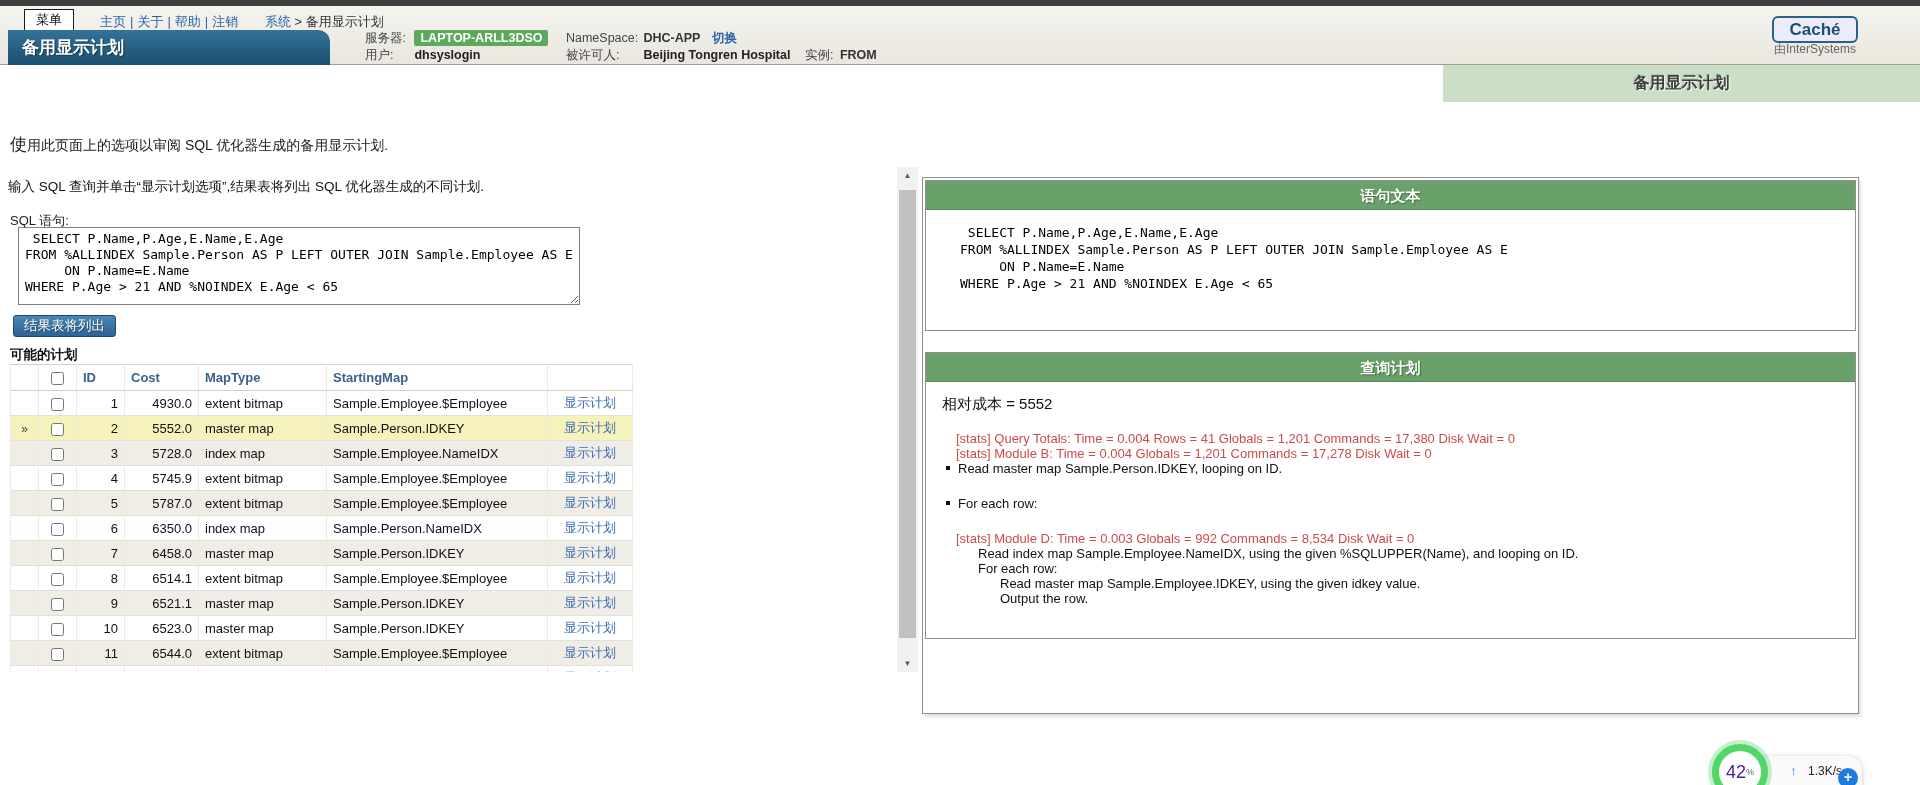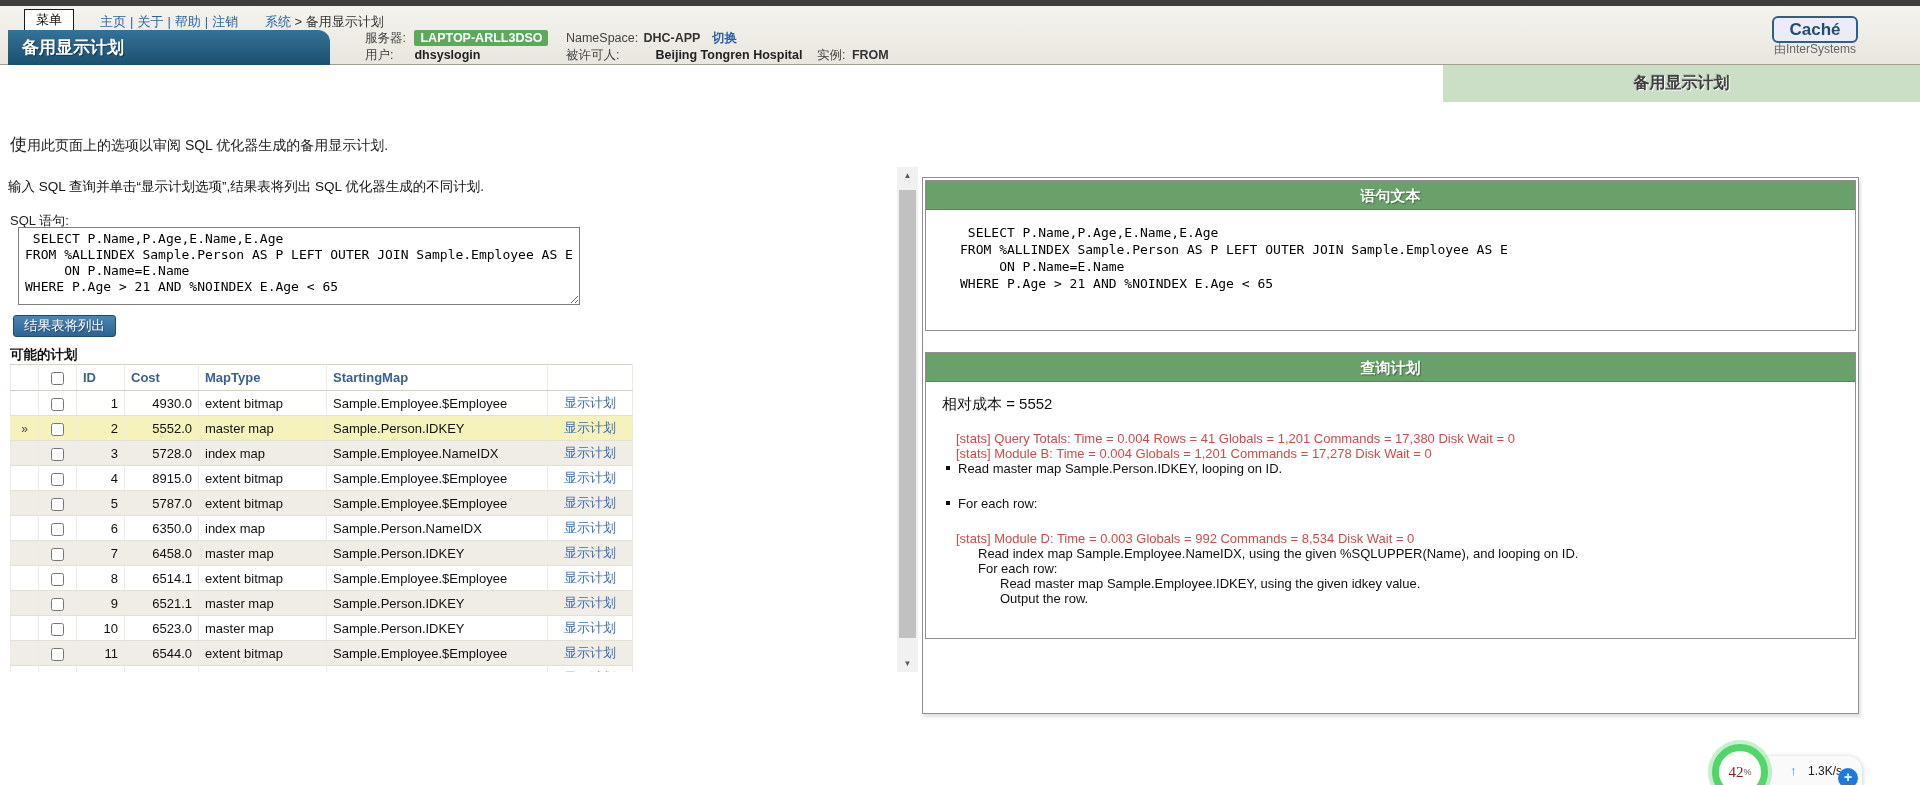--- a/index.html
+++ b/index.html
@@ -34,21 +34,21 @@
     border-radius:0 12px 0 0;
     color:#fff; font-size:17px; font-weight:bold; line-height:35px; padding-left:14px;
     text-shadow:1px 1px 1px rgba(0,0,0,.4);
   }
   .info { position:absolute; left:365px; top:24px; font-size:12.5px; color:#333; }
   .info .row { height:17px; line-height:17px; white-space:nowrap; }
   .info .lab  { display:inline-block; color:#444; }
   .info .l1 { width:46px; }
   .info .v1 { display:inline-block; width:148px; font-weight:bold; color:#222; }
   .info .l2 { width:74px; }
-  .info .v2 { display:inline-block; width:158px; font-weight:bold; color:#222;margin-left:12px; }
+  .info .v2 { display:inline-block; width:158px; font-weight:bold; color:#222; }
   .badge {
     display:inline-block; background:#5ca95c; color:#fff; font-weight:bold;
     padding:0 6px; border-radius:2px; height:16px; line-height:16px;
   }
   .switch-link { color:#2d64a7; font-weight:bold; }
   .cache-logo {
     position:absolute; left:1772px; top:10px; width:86px; height:27px;
     border:2px solid #2d5f8a; border-radius:6px; background:#ececf8;
     color:#1d4e75; font-weight:bold; font-size:17px; text-align:center; line-height:23px;
     cursor:pointer;
@@ -153,21 +153,21 @@
     position:absolute; left:80px; top:12px; width:20px; height:20px; border-radius:50%;
     background:#1f7ae0; color:#fff; font-size:14px; font-weight:bold; text-align:center; line-height:19px;
     cursor:pointer;
   }
   .gauge {
     position:absolute; left:1712px; top:744px; width:56px; height:56px; border-radius:50%;
     background:#fff; border:7px solid #52d66a;
     box-shadow:0 0 0 4px rgba(82,214,106,.35);
     display:flex; align-items:center; justify-content:center; z-index:2;
   }
-  .gauge .pct { font-size:15px; color:#7f1d1d; font-family:Liberation Serif, serif; }
+  .gauge .pct { font-size:18px; color:#4c1d95; font-family:Liberation Sans, sans-serif; }
   .gauge .unit { font-size:9px; color:#555; }
 </style>
 </head>
 <body>
 
 <div class="topstrip"></div>
 
 <div class="header">
   <div class="menu-btn">菜单</div>
   <div class="nav"><a class="navlink">主页</a><span class="navsep">|</span><a class="navlink">关于</a><span class="navsep">|</span><a class="navlink">帮助</a><span class="navsep">|</span><a class="navlink">注销</a></div>
@@ -255,21 +255,21 @@
           <td class="num">3</td>
           <td class="num">5728.0</td>
           <td class="">index map</td>
           <td class="">Sample.Employee.NameIDX</td>
           <td class="ctr"><a class="plan-link">显示计划</a></td>
         </tr>
         <tr>
           <td class="ctr"></td>
           <td class="ctr"><input type="checkbox" style=""></td>
           <td class="num">4</td>
-          <td class="num">8915.0</td>
+          <td class="num">5745.9</td>
           <td class="">extent bitmap</td>
           <td class="">Sample.Employee.$Employee</td>
           <td class="ctr"><a class="plan-link">显示计划</a></td>
         </tr>
         <tr class="stripe">
           <td class="ctr"></td>
           <td class="ctr"><input type="checkbox" style=""></td>
           <td class="num">5</td>
           <td class="num">5787.0</td>
           <td class="">extent bitmap</td>

